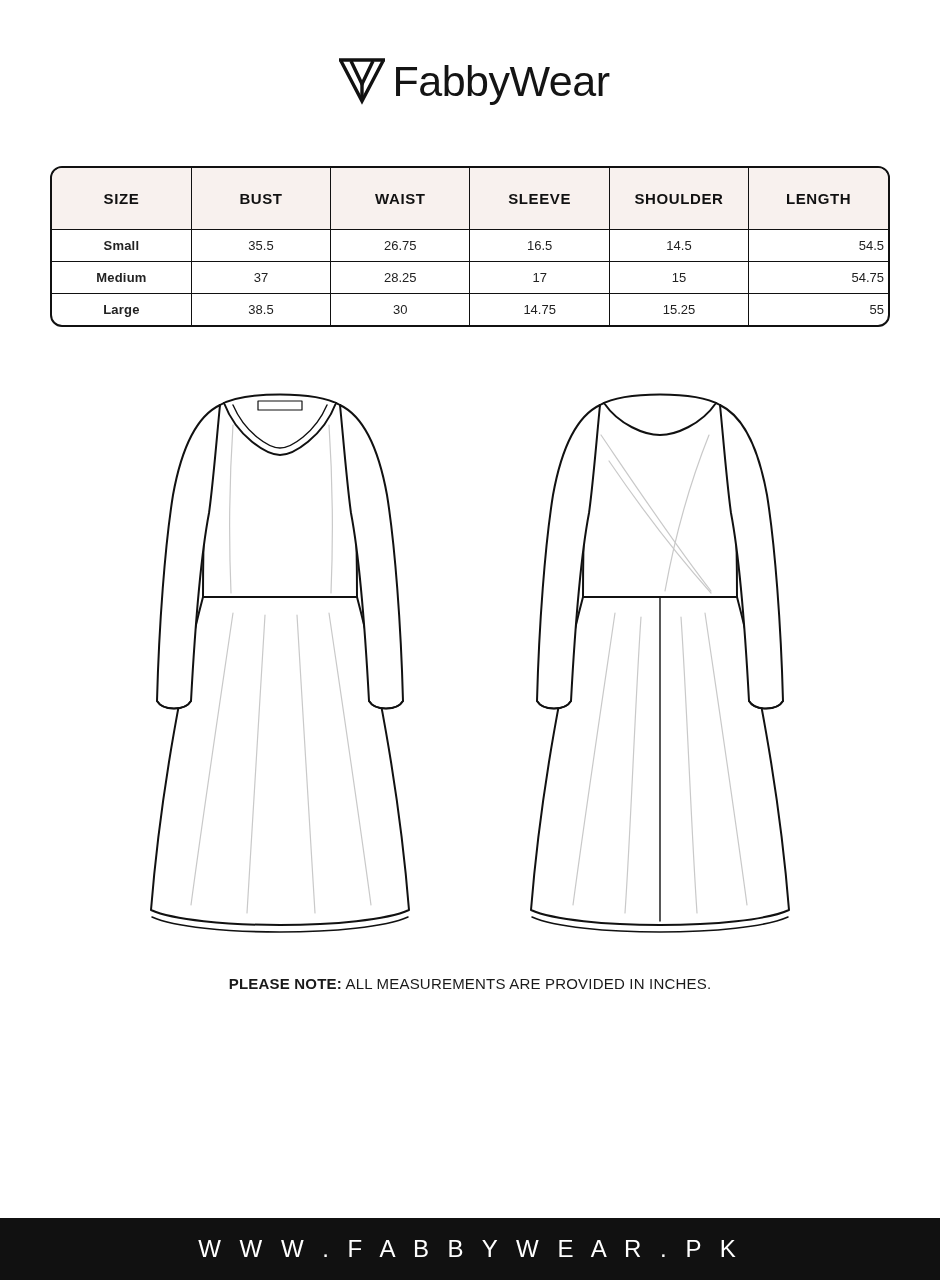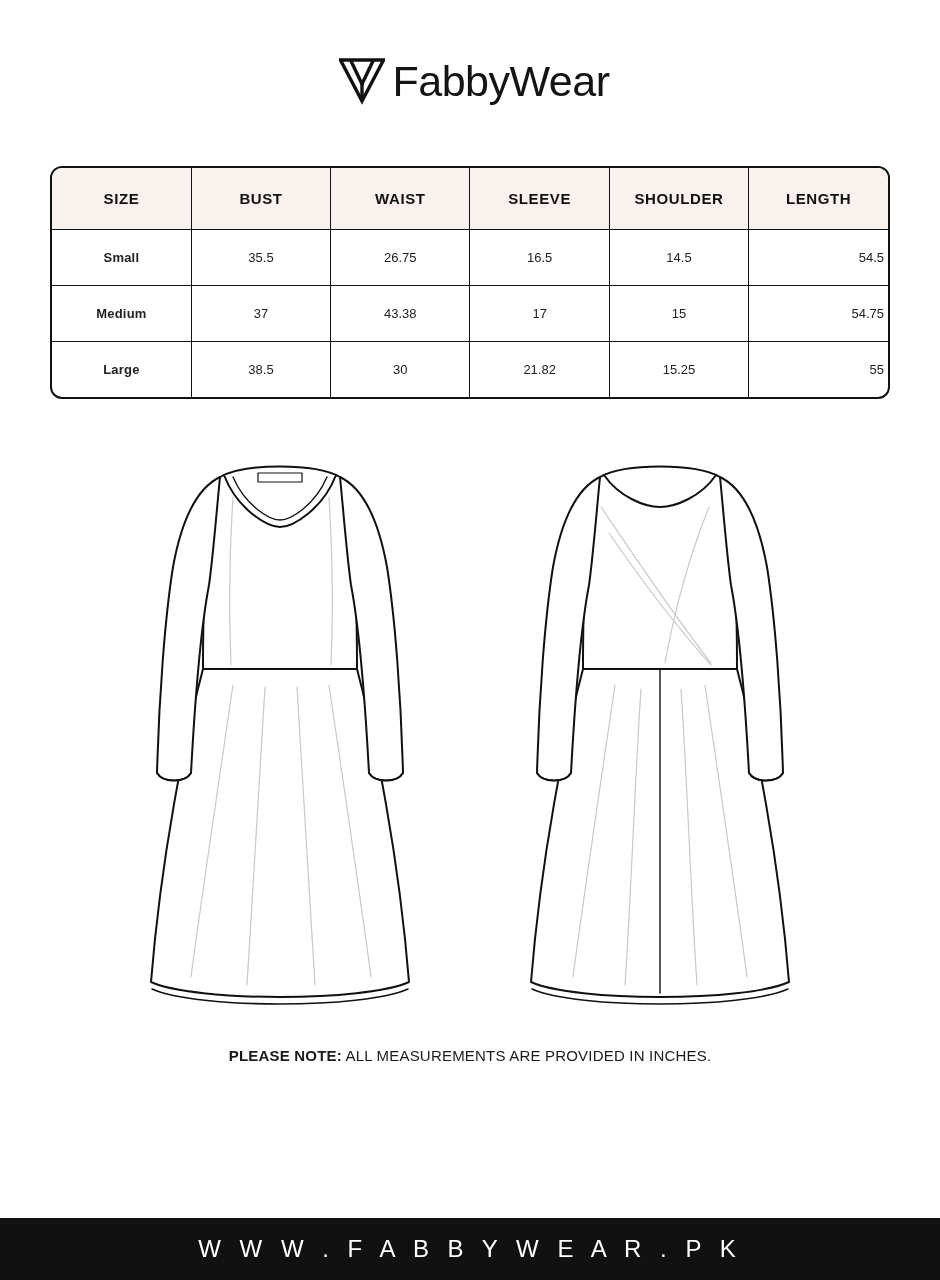--- a/index.html
+++ b/index.html
@@ -59,21 +59,21 @@
     letter-spacing: 0.6px;
     padding: 22px 4px;
     text-align: center;
     border-right: 1.6px solid #111;
     border-bottom: 1.6px solid #111;
     color: #111;
   }
   thead th:last-child { border-right: none; }
   tbody td {
     font-size: 13px;
-    padding: 20px 4px;
+    padding: 8px 4px;
     text-align: center;
     border-right: 1.6px solid #111;
     border-bottom: 1.6px solid #111;
     color: #222;
   }
   tbody tr:last-child td { border-bottom: none; }
   tbody td:last-child { border-right: none; text-align: right; }
   tbody td.size-cell {
     font-weight: bold;
     font-size: 13px;
@@ -151,30 +151,30 @@
         <td class="size-cell">Small</td>
         <td>35.5</td>
         <td>26.75</td>
         <td>16.5</td>
         <td>14.5</td>
         <td>54.5</td>
       </tr>
       <tr>
         <td class="size-cell">Medium</td>
         <td>37</td>
-        <td>43.38</td>
+        <td>28.25</td>
         <td>17</td>
         <td>15</td>
         <td>54.75</td>
       </tr>
       <tr>
         <td class="size-cell">Large</td>
         <td>38.5</td>
         <td>30</td>
-        <td>21.82</td>
+        <td>14.75</td>
         <td>15.25</td>
         <td>55</td>
       </tr>
     </tbody>
   </table>
 </div>
 
 <div class="figures">
 
   <div class="figure">

